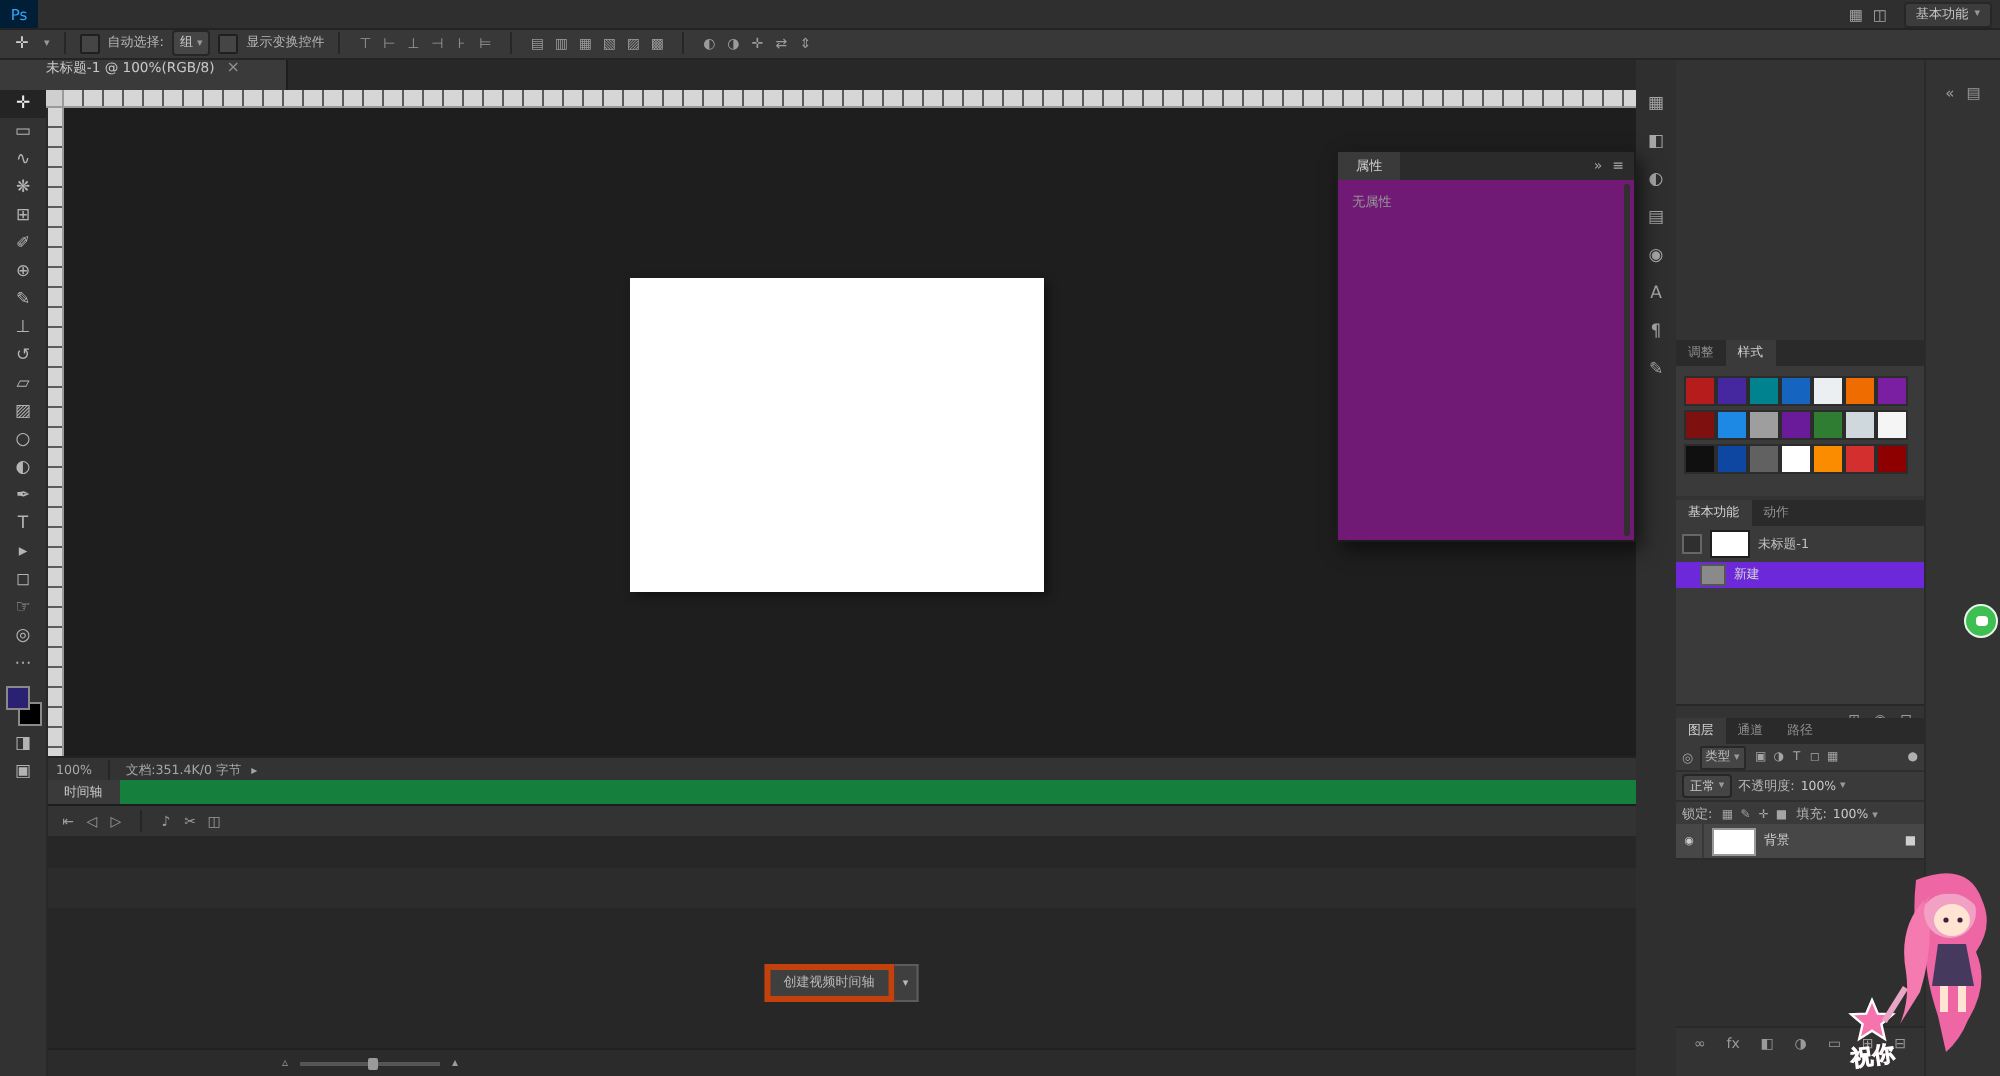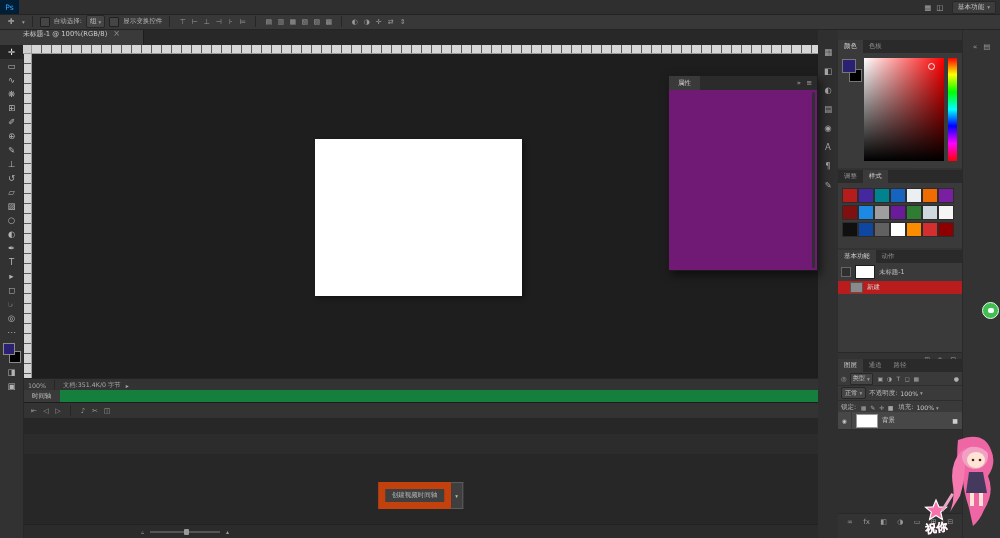--- a/index.html
+++ b/index.html
@@ -55,21 +55,21 @@
 
   
   #timeline{position:absolute;left:23px;top:390px;width:795px;height:148px;background:#2c2c2c}
   #tl-tabs{height:12px;background:#15803d;border-bottom:1px solid #1d1d1d}
   #tl-tab{display:inline-block;height:12px;line-height:12px;padding:0 9px;background:#3a3a3a;font-size:6.4px;color:#c5c5c5}
   #tl-controls{height:15px;background:#333;border-bottom:1px solid #222;display:flex;align-items:center;gap:3px;padding:0 5px}
   .tl-icon{width:12px;height:12px;font-size:7px;color:#9c9c9c}
   #tl-body{position:absolute;left:0;right:0;top:28px;bottom:13px;background:#272727}
   #tl-body::before{content:"";position:absolute;left:0;right:0;top:16px;height:20px;background:#2c2c2c}
   #tl-create{position:absolute;left:50%;top:64px;transform:translateX(-50%);display:flex}
-  #create-btn{background:#3f3f3f;border:7px solid #c2410c;color:#b9b9b9;font-size:6.5px;padding:2px 7px;font-family:inherit}
+  #create-btn{background:#3f3f3f;border:3px solid #c2410c;color:#b9b9b9;font-size:6.5px;padding:2px 7px;font-family:inherit}
   #create-caret{width:11px;display:flex;align-items:center;justify-content:center;background:#3f3f3f;border:1px solid #5c5c5c;border-left:none;color:#b9b9b9;font-size:5.5px}
   #tl-footer{position:absolute;left:0;right:0;bottom:0;height:13px;background:#2b2b2b;border-top:1px solid #222;display:flex;align-items:center;gap:4px;padding:0 8px;color:#8f8f8f}
   #tl-footer .icon{font-size:6px;color:#9a9a9a}
   .zoom-left{margin-left:110px}
   #tl-slider{width:70px;height:2px;background:#555;position:relative;margin:0 2px}
   #tl-thumb{position:absolute;left:34px;top:-2px;width:5px;height:6px;background:#9a9a9a;border-radius:1px}
 
   
   #dock{position:absolute;left:818px;top:29px;width:182px;height:509px;background:#333}
   #dock-strip{position:absolute;left:0;top:0;width:20px;height:100%;background:#2f2f2f;border-right:1px solid #282828;padding-top:13px}
@@ -92,21 +92,21 @@
   #color-marker{position:absolute;right:9px;top:5px;width:5px;height:5px;border:1px solid #eee;border-radius:50%}
   #hue-bar{position:absolute;left:110px;top:5px;width:9px;height:103px;background:linear-gradient(to bottom,#f00 0%,#ff0 16%,#0f0 33%,#0ff 50%,#00f 66%,#f0f 83%,#f00 100%)}
   
   .sw-grid{display:grid;grid-template-columns:repeat(7,14px);gap:2px;padding:5px 4px;align-content:start}
   .sw{width:14px;height:13px;border:1px solid #2c2c2c}
   
   .hist-snap{display:flex;align-items:center;gap:4px;height:18px;padding:0 3px;font-size:6.4px;color:#c0c0c0}
   .hist-check{width:8px;height:8px;border:1px solid #666;background:#2f2f2f}
   .hist-thumb{width:18px;height:12px;background:#fff;border:1px solid #1f1f1f}
   .hist-state{display:flex;align-items:center;gap:4px;height:13px;padding:0 3px;font-size:6.4px;color:#d5d5d5}
-  .hist-state.selected{background:#b91c1c}
+  .hist-state.selected{background:#6d28d9}
   .state-icon{width:11px;height:9px;background:#8a8a8a;border:1px solid #555;margin-left:9px}
   .pfooter{position:absolute;left:0;right:0;bottom:0;height:13px;background:#333;border-top:1px solid #282828;display:flex;align-items:center;justify-content:flex-end;gap:7px;padding:0 6px}
   .pf-icon{font-size:7px;color:#9a9a9a}
   
   .lyr-row{display:flex;align-items:center;gap:3px;padding:0 3px;border-bottom:1px solid #2e2e2e}
   .lyr-filter{height:13px}
   .lf-search{font-size:6.5px}
   .lf-kind{display:inline-flex;align-items:center;gap:2px;font-size:6.2px;color:#c0c0c0;background:#454545;border:1px solid #282828;padding:0 2px;height:10px;border-radius:1px}
   .lf-ic{width:9px;height:10px;font-size:6px;color:#a5a5a5;display:inline-flex;align-items:center;justify-content:center}
   .lf-toggle{margin-left:auto;font-size:6px;color:#b0b0b0}
@@ -288,37 +288,20 @@
   </div>
 </div>
 
 <div id="dock" data-name="panel-dock">
   <div id="dock-strip" data-name="collapsed-panels-strip">
     
   <div class="strip-icon icon" data-name="swatches-panel-icon">▦</div><div class="strip-icon icon" data-name="color-panel-icon">◧</div><div class="strip-icon icon" data-name="adjustments-panel-icon">◐</div><div class="strip-icon icon" data-name="libraries-panel-icon">▤</div><div class="strip-icon icon" data-name="info-panel-icon">◉</div><div class="strip-icon icon" data-name="character-panel-icon">A</div><div class="strip-icon icon" data-name="paragraph-panel-icon">¶</div><div class="strip-icon icon" data-name="notes-panel-icon">✎</div></div>
 
   <div id="panels" data-name="panel-column">
 
-    <div class="pgroup" id="pg-color" data-name="color-panel">
-      <div class="ptabs" data-name="color-panel-tabs">
-
-      <span class="ptab active" data-name="panel-tab">颜色</span>
-          <span class="ptab" data-name="panel-tab">色板</span>
-        </div>
-      <div class="pbody">
-        <div class="cp-fgbg" data-name="panel-color-swatches">
-          <div class="cp-bg" data-name="background-color-swatch" style="background: rgb(0, 0, 0);"></div>
-          <div class="cp-fg" data-name="foreground-color-swatch" style="background: rgb(43, 33, 115);"></div>
-        </div>
-        <div id="color-field" data-name="saturation-brightness-field">
-          <div id="color-marker" data-name="color-marker"></div>
-        </div>
-        <div id="hue-bar" data-name="hue-slider"></div>
-      </div>
-    </div>
 
     <div class="pgroup" id="pg-styles" data-name="styles-panel">
       <div class="ptabs" data-name="styles-panel-tabs">
 
       <span class="ptab" data-name="panel-tab">调整</span>
           <span class="ptab active" data-name="panel-tab">样式</span>
         </div>
       <div class="pbody sw-grid" data-name="style-swatches-grid">
 
       <div class="sw" data-name="style-swatch" style="background: rgb(183, 28, 28);"></div>
@@ -458,20 +441,21 @@
 
 <div id="props" data-name="properties-panel">
   <div id="props-header" data-name="properties-panel-header">
     <span id="props-tab" data-name="tab-properties">属性</span>
     <span id="props-icons">
       <span class="icon" data-name="collapse-panel-icon">»</span>
       <span class="icon" data-name="panel-menu-icon">≡</span>
     </span>
   </div>
   <div id="props-body" data-name="properties-panel-body">
+    <div id="props-empty" data-name="no-properties-text">无属性</div>
     <div id="props-scroll" data-name="scrollbar"></div>
   </div>
 </div>
 
 <div id="chat-bubble" data-name="floating-chat-bubble" style="background: rgb(63, 191, 82);"></div>
 
 <div id="mascot" data-name="mascot-overlay-image">
   <svg viewBox="0 0 78 108" width="78" height="108" data-name="mascot-illustration">
     <polygon data-name="star-shape" points="14,70 16.9,76.8 24.4,77.2 18.7,82.1 20.4,89.5 14,85.4 7.6,89.5 9.3,82.1 3.6,77.2 11.1,76.8" fill="#f673ad" stroke="#ffffff" stroke-width="1.2"></polygon>
     <rect x="24" y="62" width="3" height="20" fill="#e8a6c4" transform="rotate(32 25 72)"></rect>

